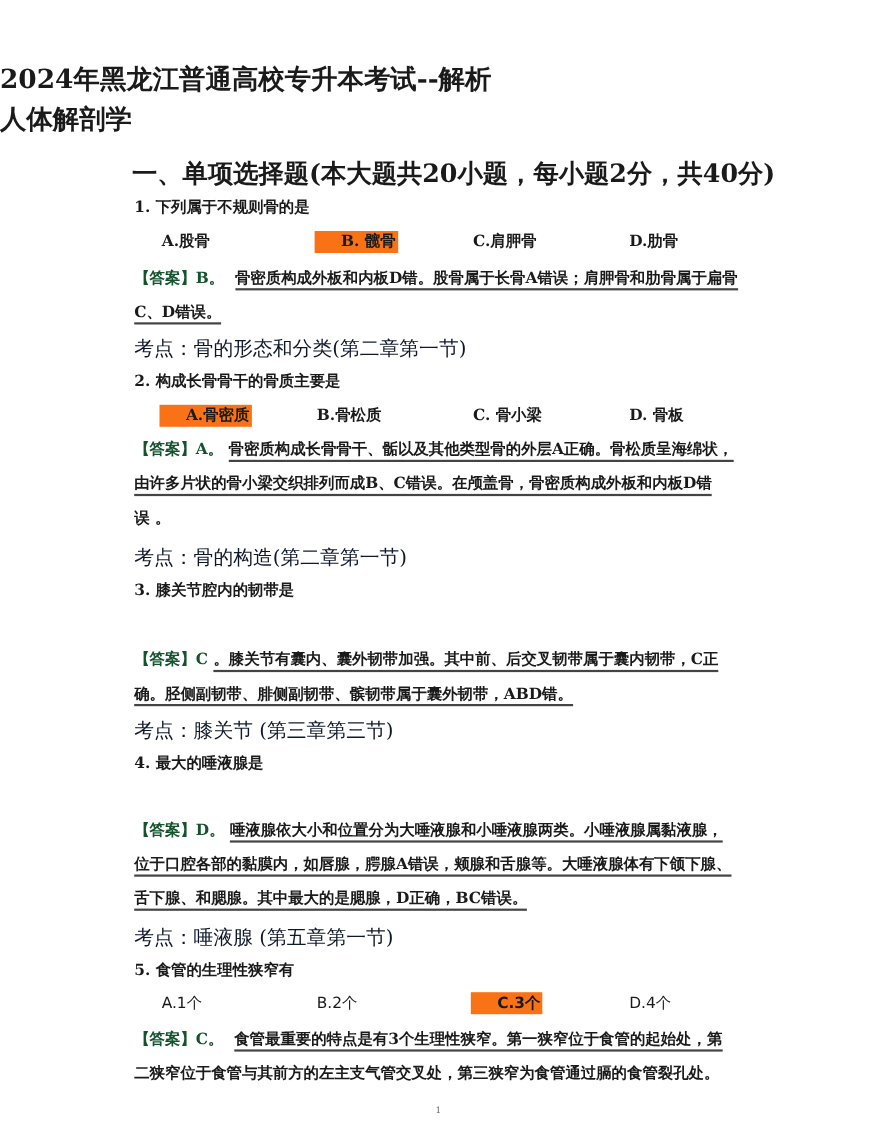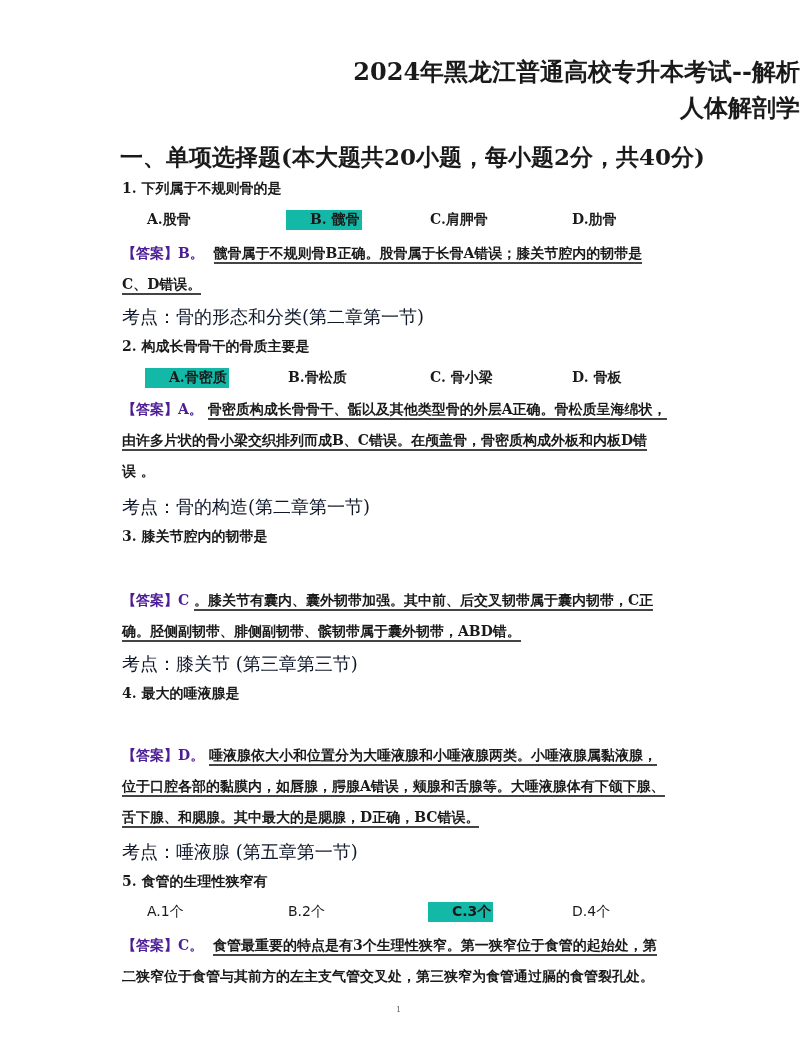--- a/index.html
+++ b/index.html
@@ -1,33 +1,33 @@
 <!DOCTYPE html>
 <html><head>
 <meta charset="utf-8">
 <style>
   html, body { margin: 0; padding: 0; background: #ffffff; }
   body { width: 800px; height: 1043px; position: relative; overflow: hidden;
          font-family: "DejaVu Serif", "Liberation Serif", serif; color: #1a1a1a; }
   .page { position: absolute; left: 0; top: 0; width: 800px; height: 1043px; }
-  .title { position: absolute; left: 0; width: 800px; text-align: right;
+  .title { position: absolute; left: 0; width: 800px; text-align: left;
            font-size: 24px; font-weight: bold; letter-spacing: 0px; }
   .t1 { top: 56px; }
   .t2 { top: 92px; }
   .section { position: absolute; left: 120px; top: 142px; font-size: 23px; font-weight: bold; }
   .q { position: absolute; left: 122px; font-size: 14px; font-weight: bold; }
   .opts { position: absolute; left: 0; width: 723px; height: 24px; font-size: 14px; font-weight: bold; }
   .opt { position: absolute; top: 0; padding: 1px 2px; }
-  .opt.hl { background: #14b8a6; padding-left: 24px; }
+  .opt.hl { background: #f97316; padding-left: 24px; }
   .oa { left: 145px; } .ob { left: 286px; } .oc { left: 428px; } .od { left: 570px; }
   .sans .opt { font-family: "DejaVu Sans", "Liberation Sans", sans-serif; font-weight: normal; font-size: 14px; }
   .sans .opt.hl { font-weight: bold; }
   .sans .od { font-weight: normal; }
   .ans { position: absolute; left: 122px; width: 560px; font-size: 14px; font-weight: bold; line-height: 31px; }
-  .ans .lbl { color: #4c1d95; }
+  .ans .lbl { color: #14532d; }
   .line { display: block; height: 31px; white-space: nowrap; }
   .ul { border-bottom: 2px solid #444; padding-bottom: 1px; }
   .kd { position: absolute; left: 122px; font-size: 18px; font-weight: normal; color: #0f172a; }
   .pagenum { position: absolute; left: 396px; top: 1005px; font-size: 8px; color: #666; }
 </style>
 </head>
 <body>
 
 <div class="page">
 
@@ -37,21 +37,21 @@
   <div class="section">一、单项选择题(本大题共20小题，每小题2分，共40分)</div>
 
   <div class="q" style="top:180px">1.  下列属于不规则骨的是</div>
   <div class="opts" style="top:210px">
     <span class="opt oa">A.股骨</span>
     <span class="opt ob hl">B. 髋骨</span>
     <span class="opt oc">C.肩胛骨</span>
     <span class="opt od">D.肋骨</span>
   </div>
   <div class="ans" style="top:238px">
-    <span class="line"><span class="lbl">【答案】B。</span>&nbsp;&nbsp;<span class="ul">髋骨属于不规则骨B正确。股骨属于长骨A错误；膝关节腔内的韧带是</span></span>
+    <span class="line"><span class="lbl">【答案】B。</span>&nbsp;&nbsp;<span class="ul">骨密质构成外板和内板D错。股骨属于长骨A错误；肩胛骨和肋骨属于扁骨</span></span>
     <span class="line"><span class="ul">C、D错误。</span></span>
   </div>
   <div class="kd" style="top:305px">考点：骨的形态和分类(第二章第一节)</div>
 
   <div class="q" style="top:338px">2. 构成长骨骨干的骨质主要是</div>
   <div class="opts" style="top:368px">
     <span class="opt oa hl">A.骨密质</span>
     <span class="opt ob">B.骨松质</span>
     <span class="opt oc">C. 骨小梁</span>
     <span class="opt od">D. 骨板</span>

